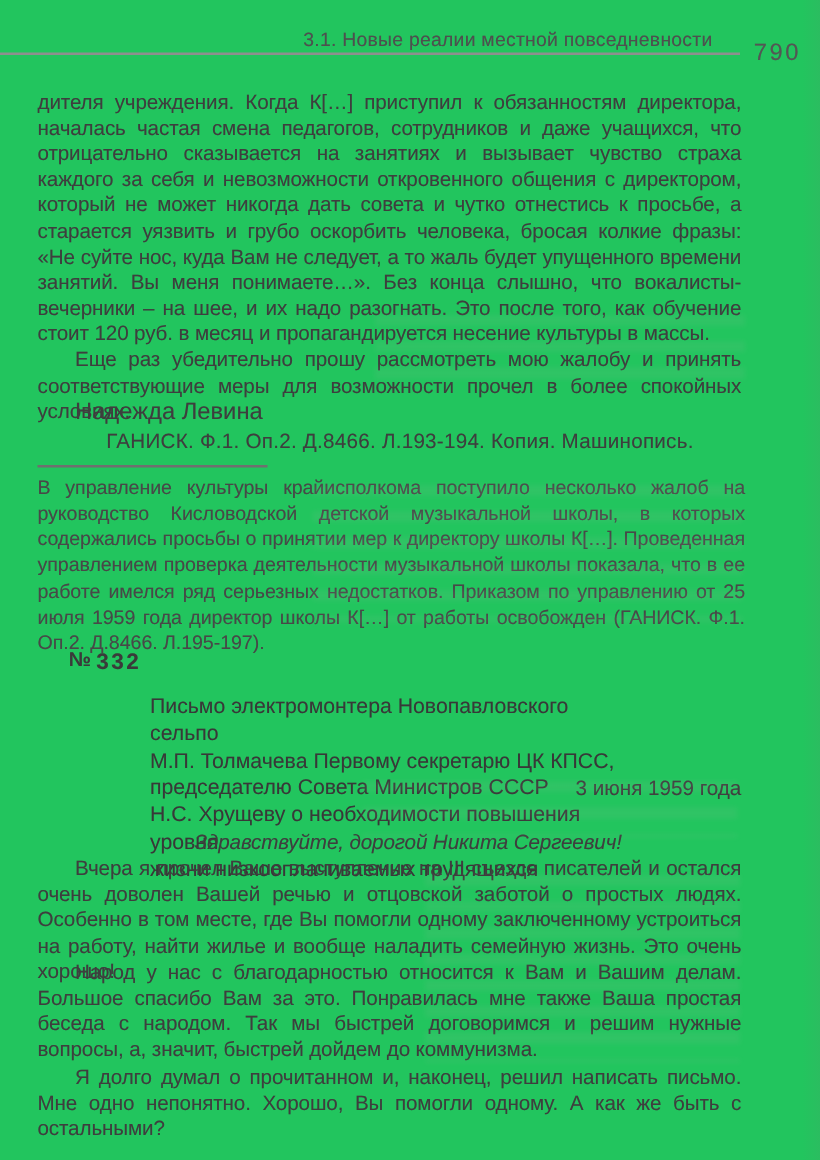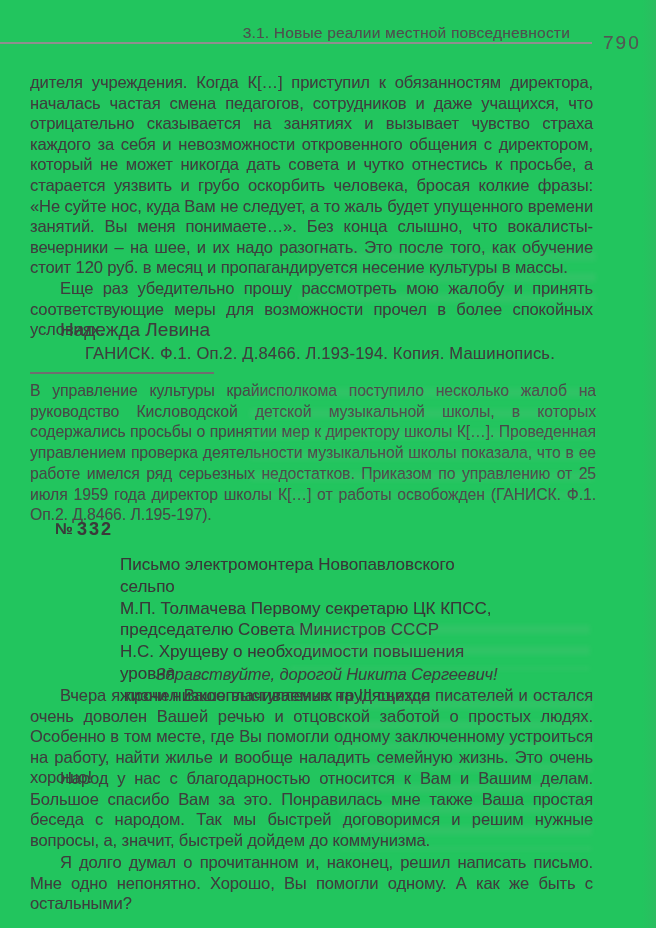--- a/index.html
+++ b/index.html
@@ -60,20 +60,21 @@
 
   <div class="doc-num-label">№</div>
   <div class="doc-num">332</div>
   <div class="doc-title">
     <div>Письмо электромонтера Новопавловского сельпо</div>
     <div>М.П. Толмачева Первому секретарю ЦК КПСС,</div>
     <div>председателю Совета Министров СССР</div>
     <div>Н.С. Хрущеву о необходимости повышения уровня</div>
     <div>жизни низкооплачиваемых трудящихся</div>
   </div>
+  <div class="doc-date">3 июня 1959 года</div>
 
   <div class="tb plain" style="top:664px">
     <p class="indent">Здравствуйте, дорогой Никита Сергеевич!</p>
   </div>
   <div class="tb" style="top:685px">
     <p class="indent">Вчера я прочел Ваше выступление на III съезде писателей и остался очень доволен Вашей речью и отцовской заботой о простых людях. Особенно в том месте, где Вы помогли одному заключенному устроиться на работу, найти жилье и вообще наладить семейную жизнь. Это очень хорошо!</p>
   </div>
   <div class="tb" style="top:768px">
     <p class="indent">Народ у нас с благодарностью относится к Вам и Вашим делам. Большое спасибо Вам за это. Понравилась мне также Ваша простая беседа с народом. Так мы быстрей договоримся и решим нужные вопросы, а, значит, быстрей дойдем до коммунизма.</p>
   </div>

